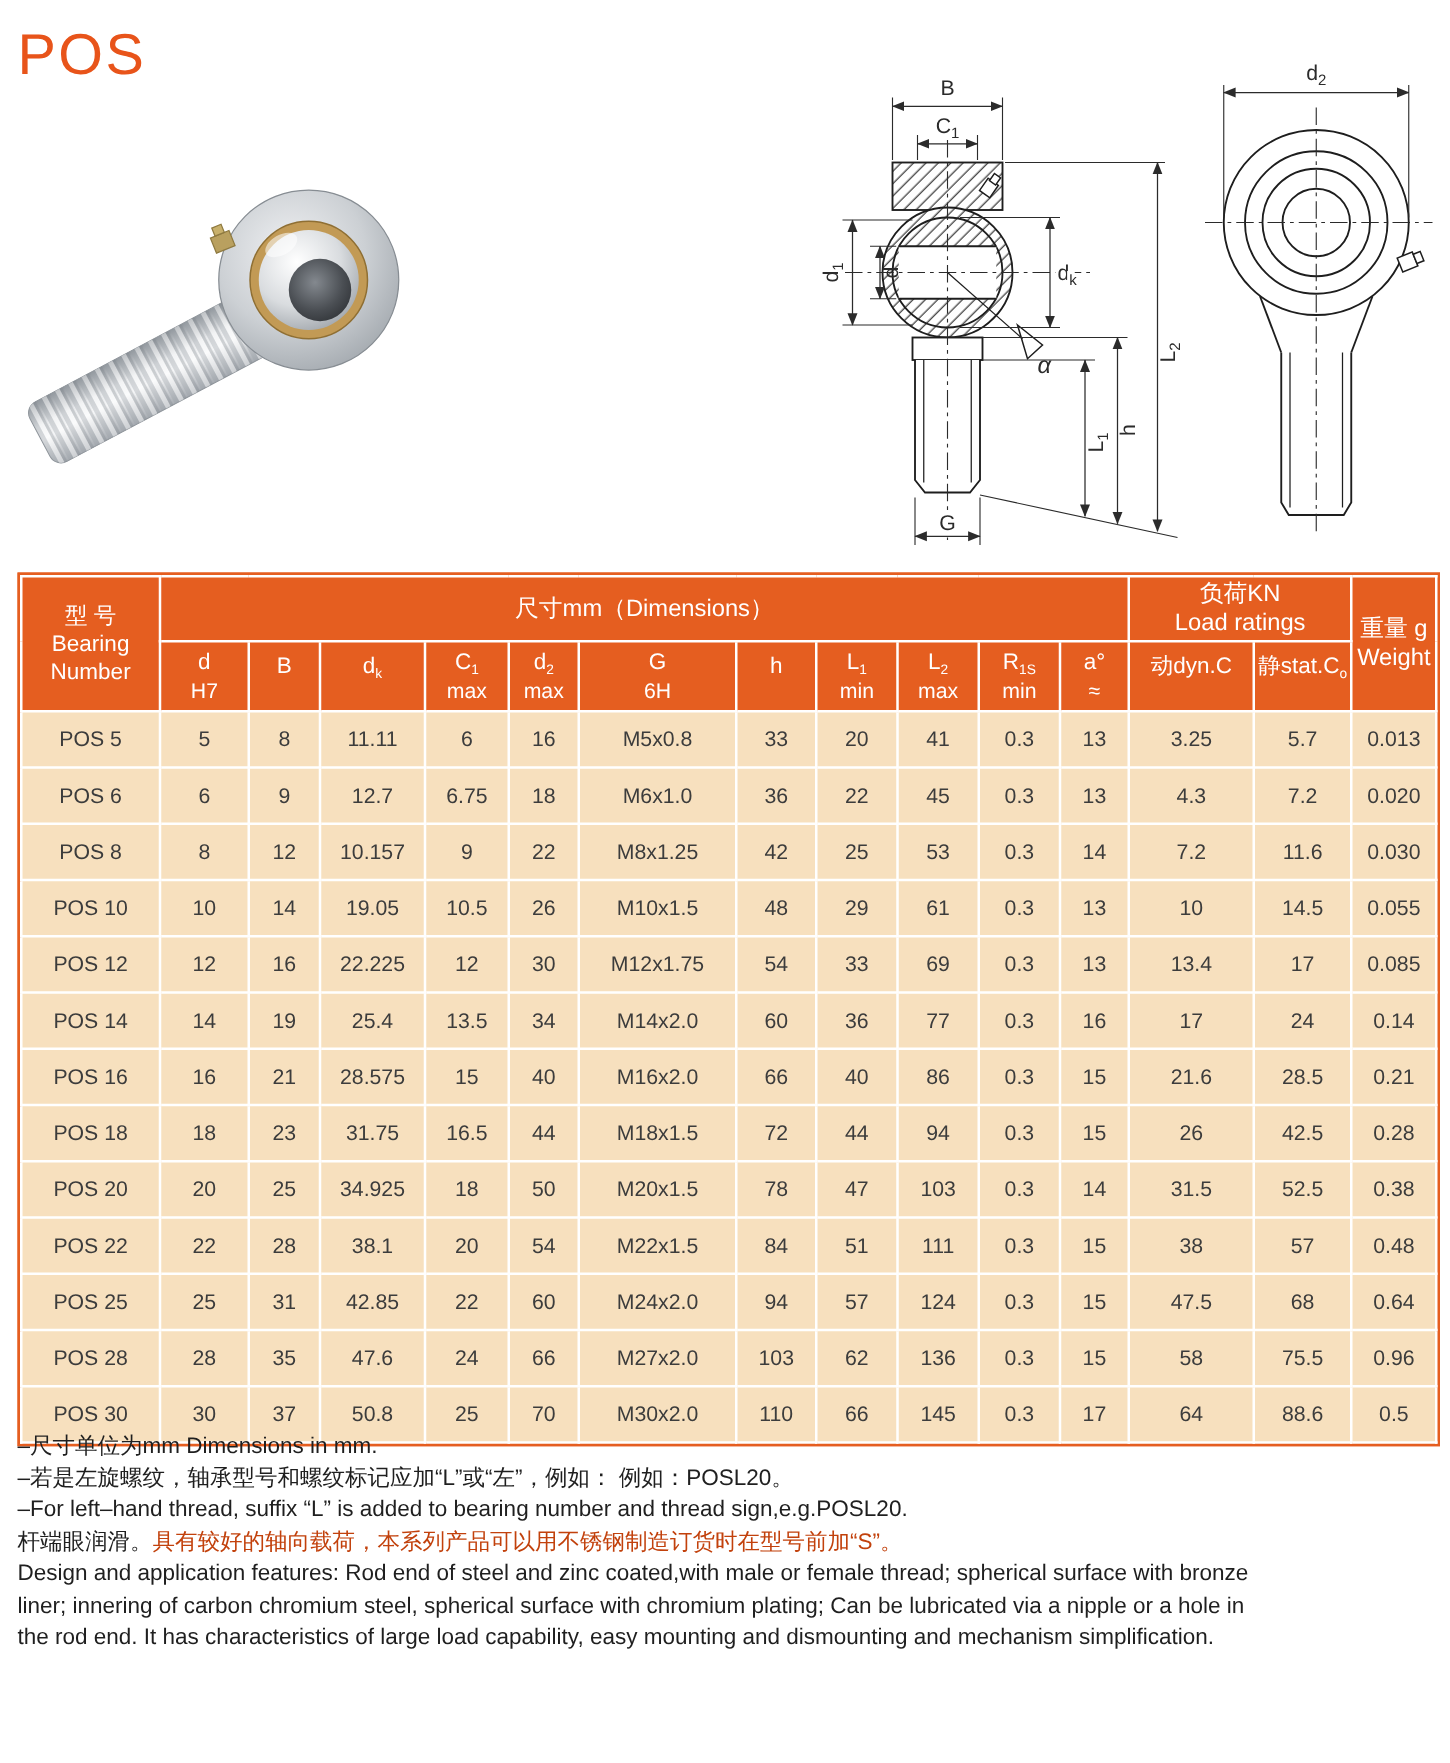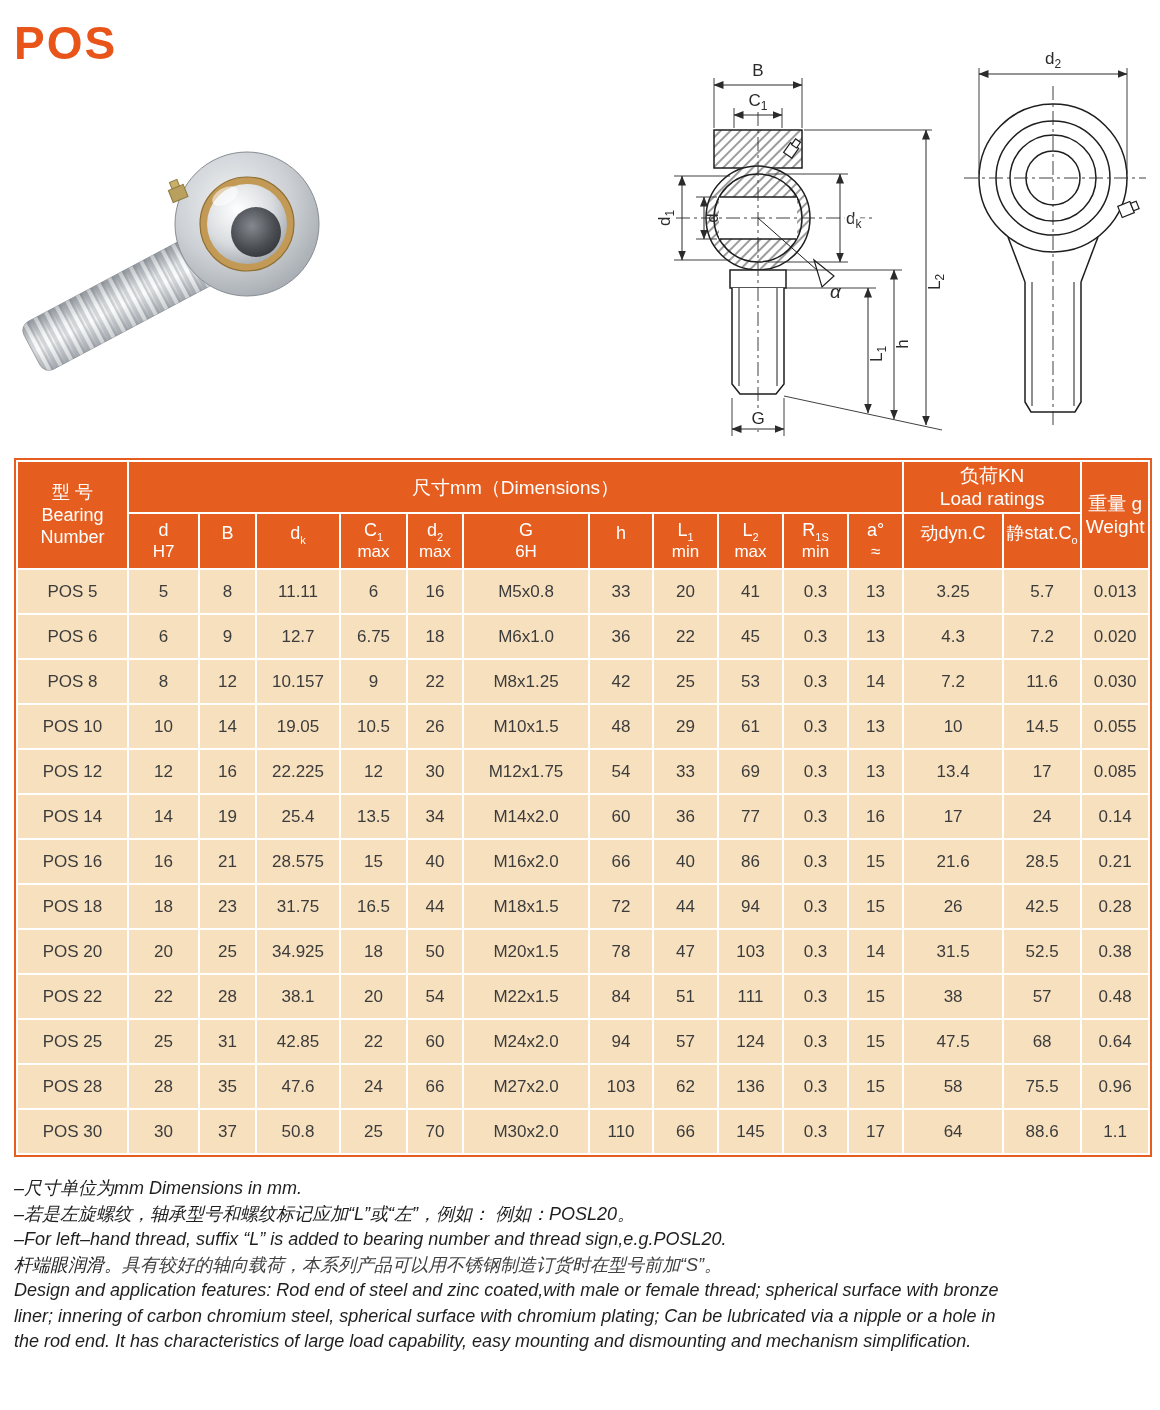--- a/index.html
+++ b/index.html
@@ -8,21 +8,21 @@
     width:1160px; height:1410px;
     font-family:"Liberation Sans","DejaVu Sans",sans-serif;
     color:#3c3c3c; position:relative;
   }
   .page { width:1160px; height:1410px; position:relative; }
 
   
   .top-area { position:relative; height:448px; }
   .page-title {
     position:absolute; left:14px; top:16px;
-    font-size:46px; font-weight:bold; letter-spacing:2px;
+    font-size:46px; font-weight:normal; letter-spacing:2px;
     color:#E8541A;
   }
   .photo-svg  { position:absolute; left:6px;  top:92px; }
   .side-svg   { position:absolute; left:618px; top:24px; }
   .front-svg  { position:absolute; left:958px; top:28px; }
 
   svg text { font-family:"Liberation Sans","DejaVu Sans",sans-serif; fill:#2b2b2b; }
   .dimtxt { font-size:17px; }
   .dimtxt .subt { font-size:12px; }
   .alphatxt { font-size:19px; font-style:italic; }
@@ -47,23 +47,23 @@
   tr.tier2 th .qual { font-size:17px; margin-top:1px; min-height:13px; }
   th.c-bearing div { font-size:18px; line-height:1.25; }
   table.spec td {
     background:#F7E0BE; border:2px solid #ffffff;
     height:45px; text-align:center; vertical-align:middle;
     font-size:17px; color:#3c3c3c;
   }
   td.model { font-size:17px; }
 
   
-  .footnotes { position:absolute; left:14px; top:1176px; width:1136px;font-style:italic; }
+  .footnotes { position:absolute; left:14px; top:1144px; width:1136px; }
   .fn-line { font-size:18px; line-height:25.5px; color:#1f1f1f; }
-  .fn-line .red { color:#404040; }
+  .fn-line .red { color:#c2410c; }
 </style>
 </head>
 <body>
 
 <svg width="0" height="0" style="position:absolute" aria-hidden="true">
   <defs>
     <pattern id="hatch" patternUnits="userSpaceOnUse" width="7" height="7" patternTransform="rotate(45)">
       <rect width="7" height="7" fill="#ffffff"></rect>
       <line x1="1" y1="0" x2="1" y2="7" stroke="#4a4a4a" stroke-width="1.1"></line>
     </pattern>
@@ -526,21 +526,21 @@
             <td>25</td>
             <td>70</td>
             <td>M30x2.0</td>
             <td>110</td>
             <td>66</td>
             <td>145</td>
             <td>0.3</td>
             <td>17</td>
             <td>64</td>
             <td>88.6</td>
-            <td>1.1</td>
+            <td>0.5</td>
           </tr>
         </tbody>
     </table>
   </div>
 
   <div class="footnotes">
       <div class="fn-line"><span>–尺寸单位为mm   Dimensions in mm.</span></div>
       <div class="fn-line"><span>–若是左旋螺纹，轴承型号和螺纹标记应加“L”或“左”，例如： 例如：POSL20。</span></div>
       <div class="fn-line"><span>–For left–hand thread, suffix “L” is added to bearing number and thread sign,e.g.POSL20.</span></div>
       <div class="fn-line"><span>杆端眼润滑。</span><span class="red">具有较好的轴向载荷，本系列产品可以用不锈钢制造订货时在型号前加“S”。</span></div>

